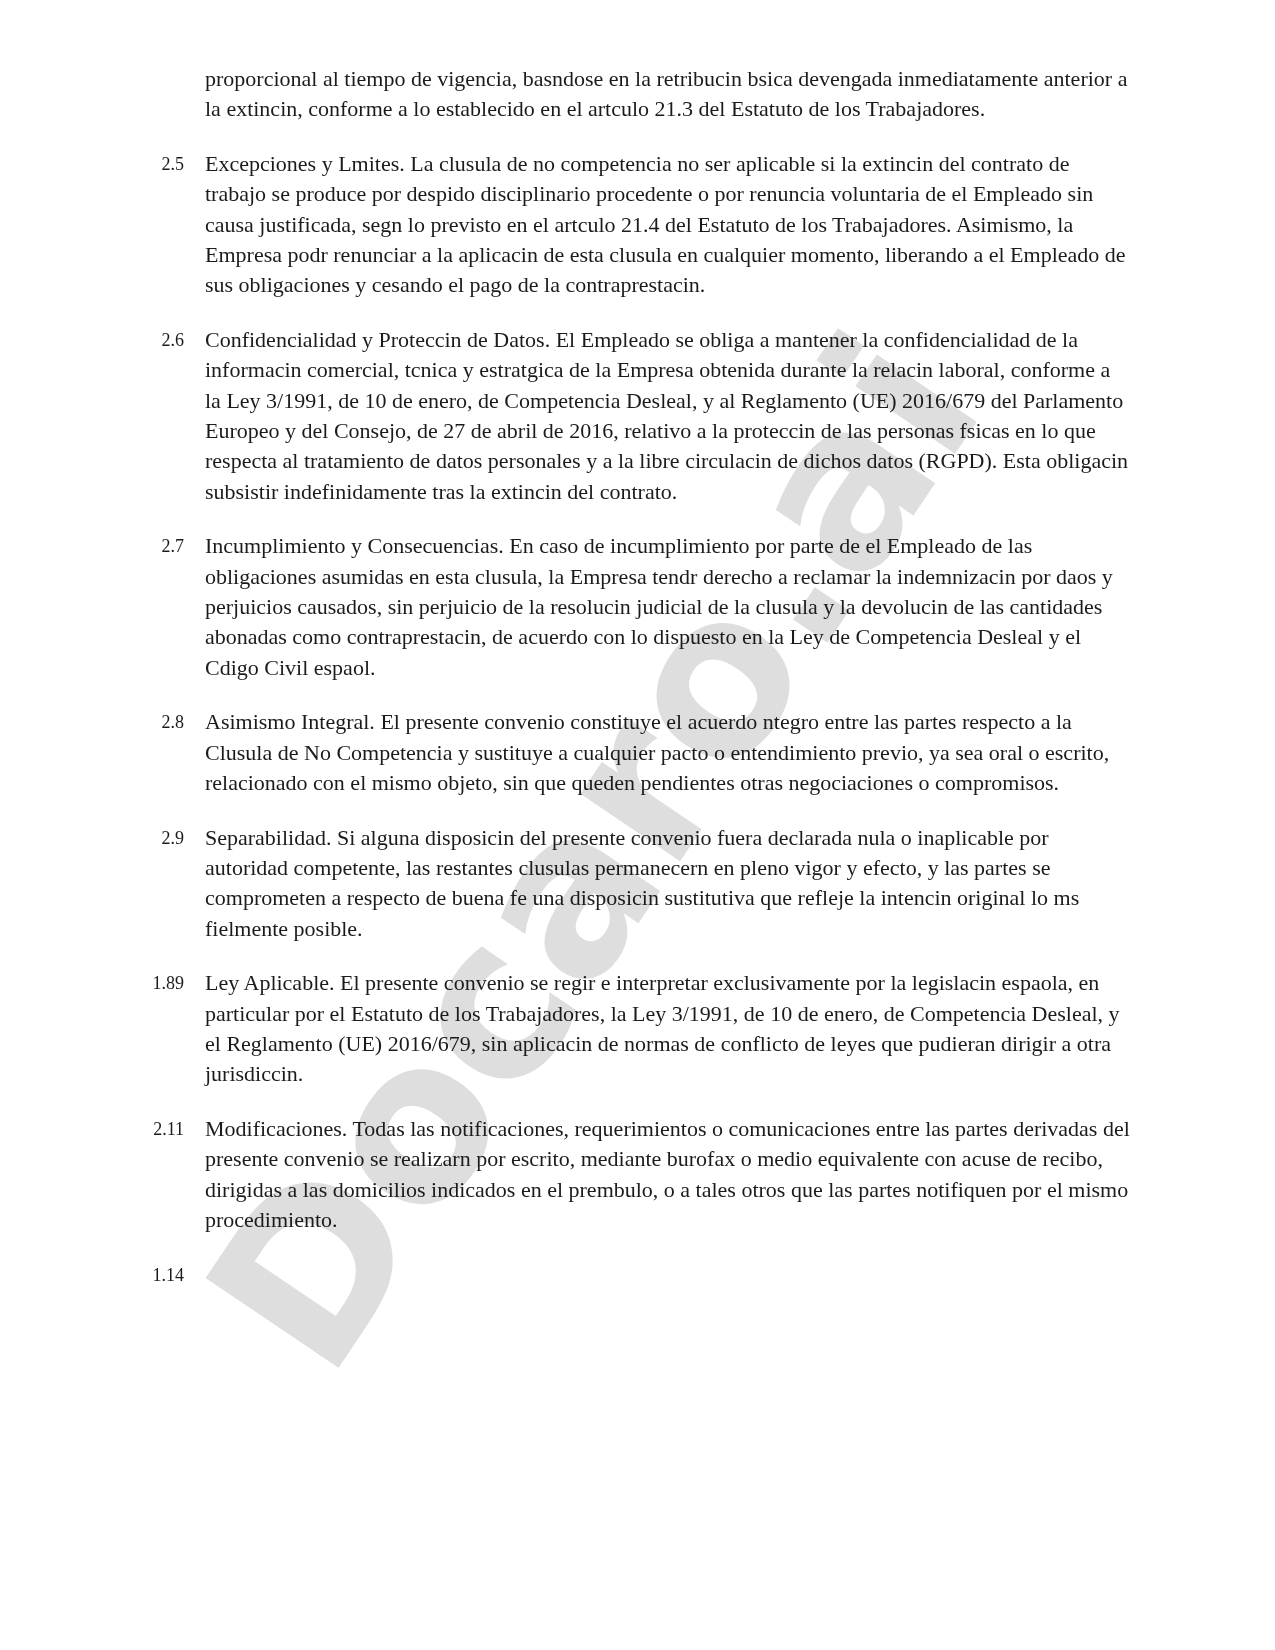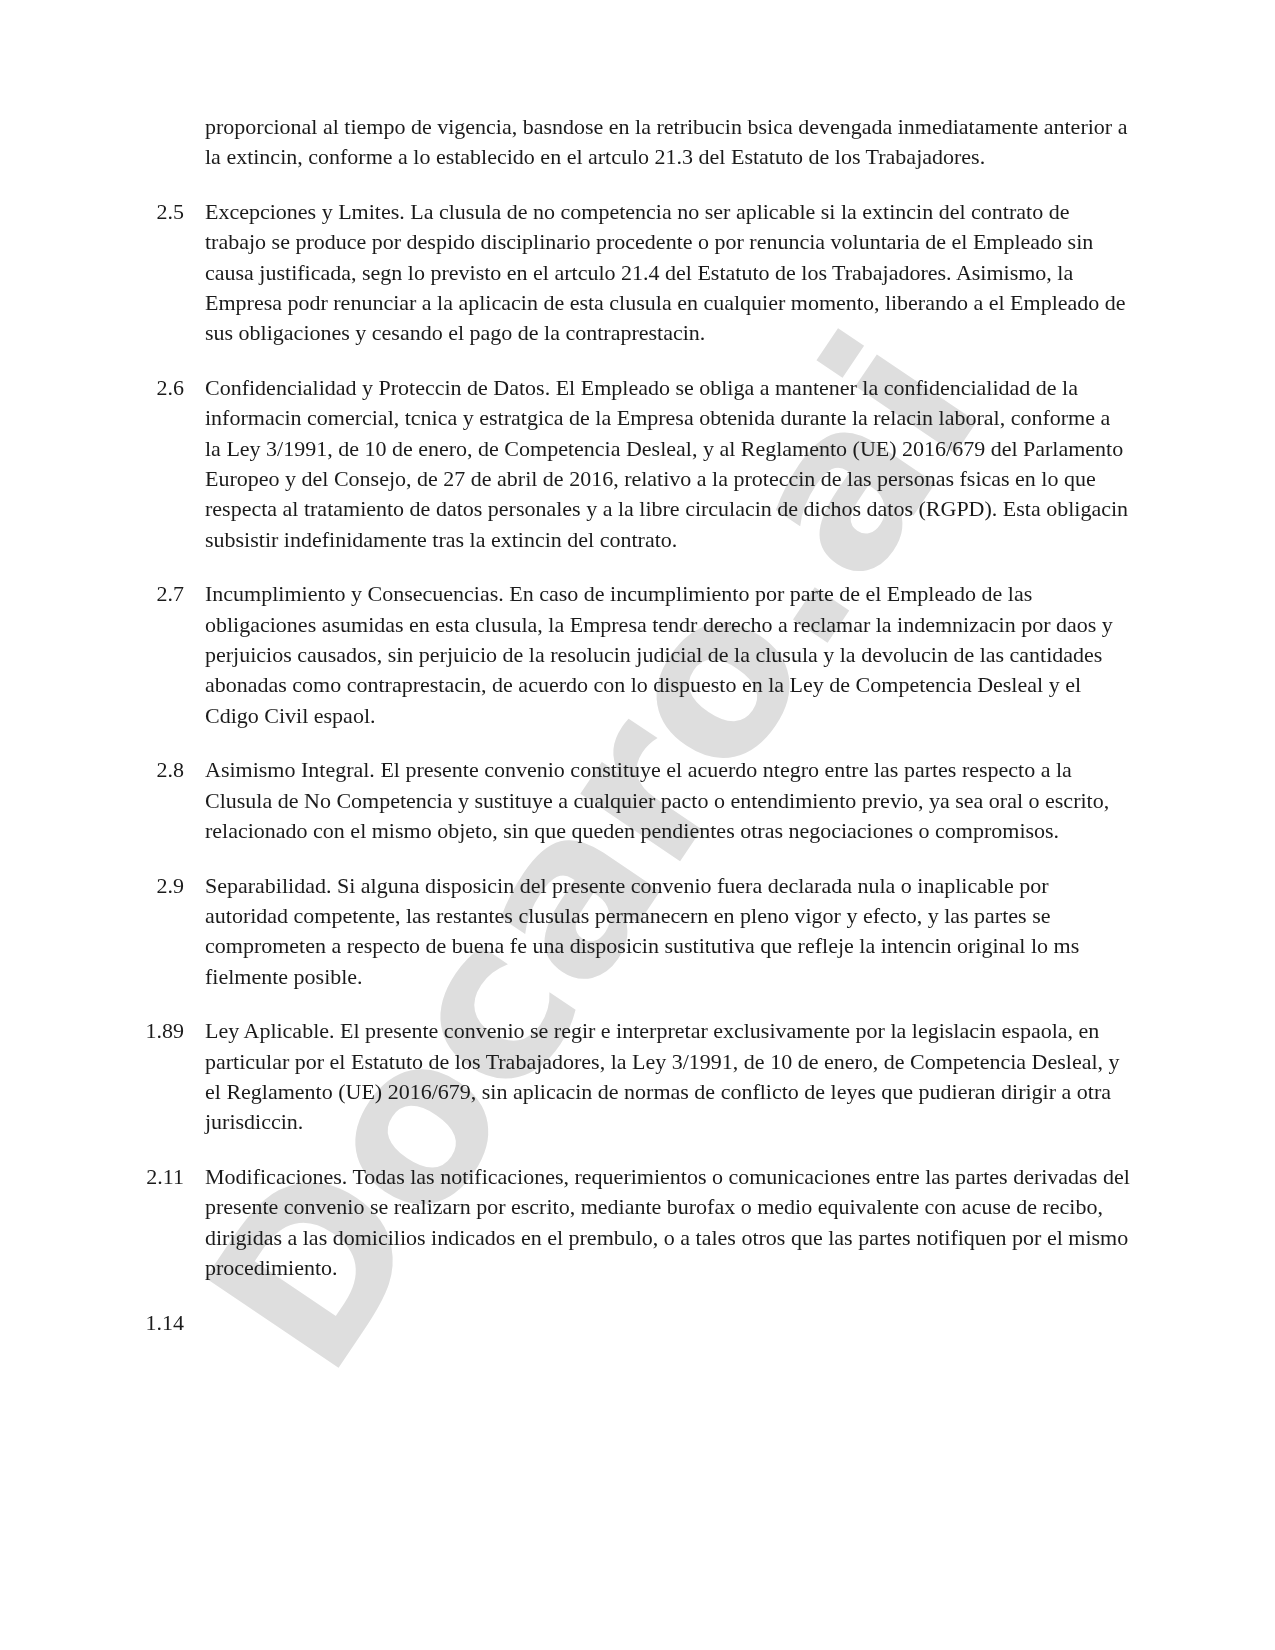--- a/index.html
+++ b/index.html
@@ -27,40 +27,40 @@
     font-size: 220px;
     letter-spacing: 0px;
     color: #dedede;
     white-space: nowrap;
     z-index: 0;
     user-select: none;
   }
   .content {
     position: relative;
     z-index: 1;
-    padding-top: 112px;
+    padding-top: 64px;
   }
   .ctext {
     margin: 0 0 0 205px;
     width: 925px;
     font-size: 22px;
     line-height: 30.3px;
     text-align: left;
   }
   .clause {
     position: relative;
     margin-top: 24.5px;
   }
   .num {
     position: absolute;
     left: 120px;
     top: 0;
     width: 64px;
     text-align: right;
-    font-size: 22px;
+    font-size: 18px;
     line-height: 30.3px;
   }
   b { font-weight: normal; }
 </style>
 </head>
 <body>
 
 <div class="page">
 
   <div class="watermark">Docaro.ai</div>

